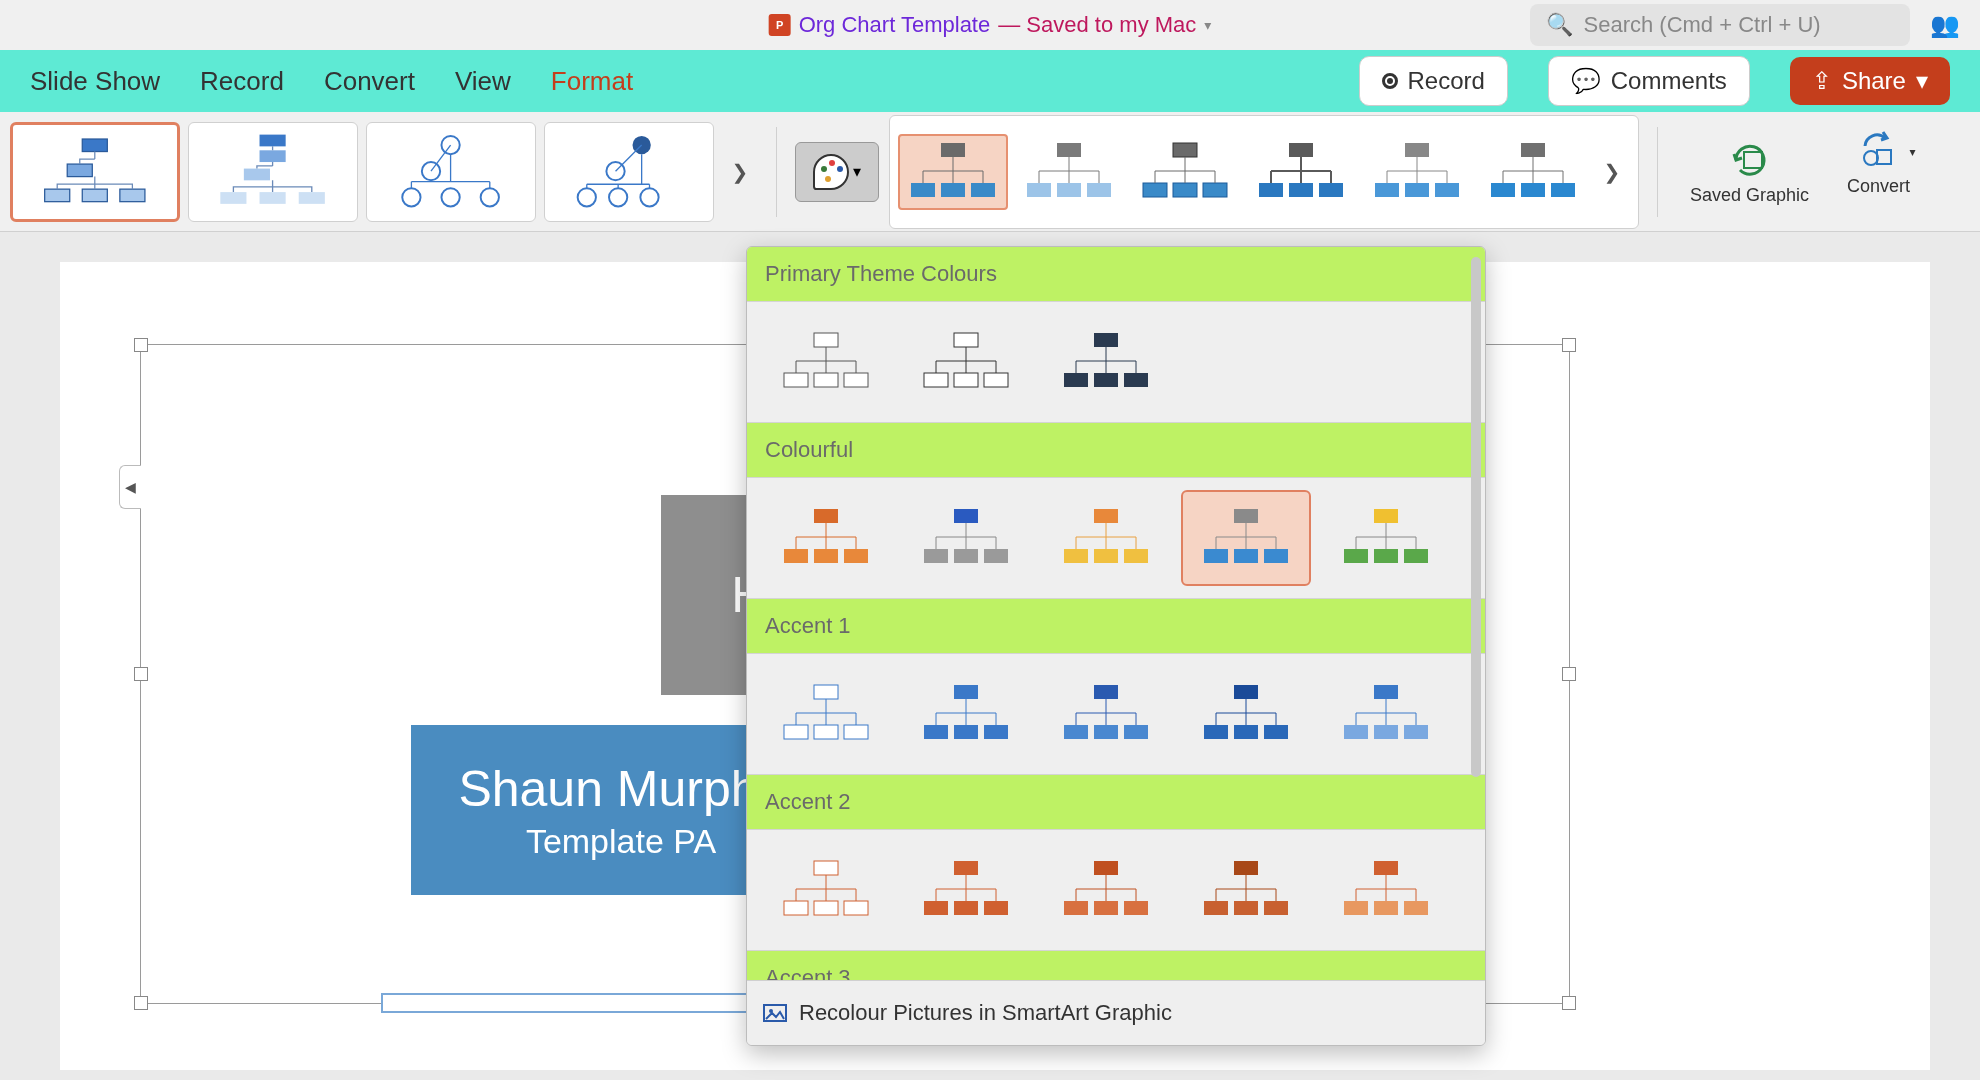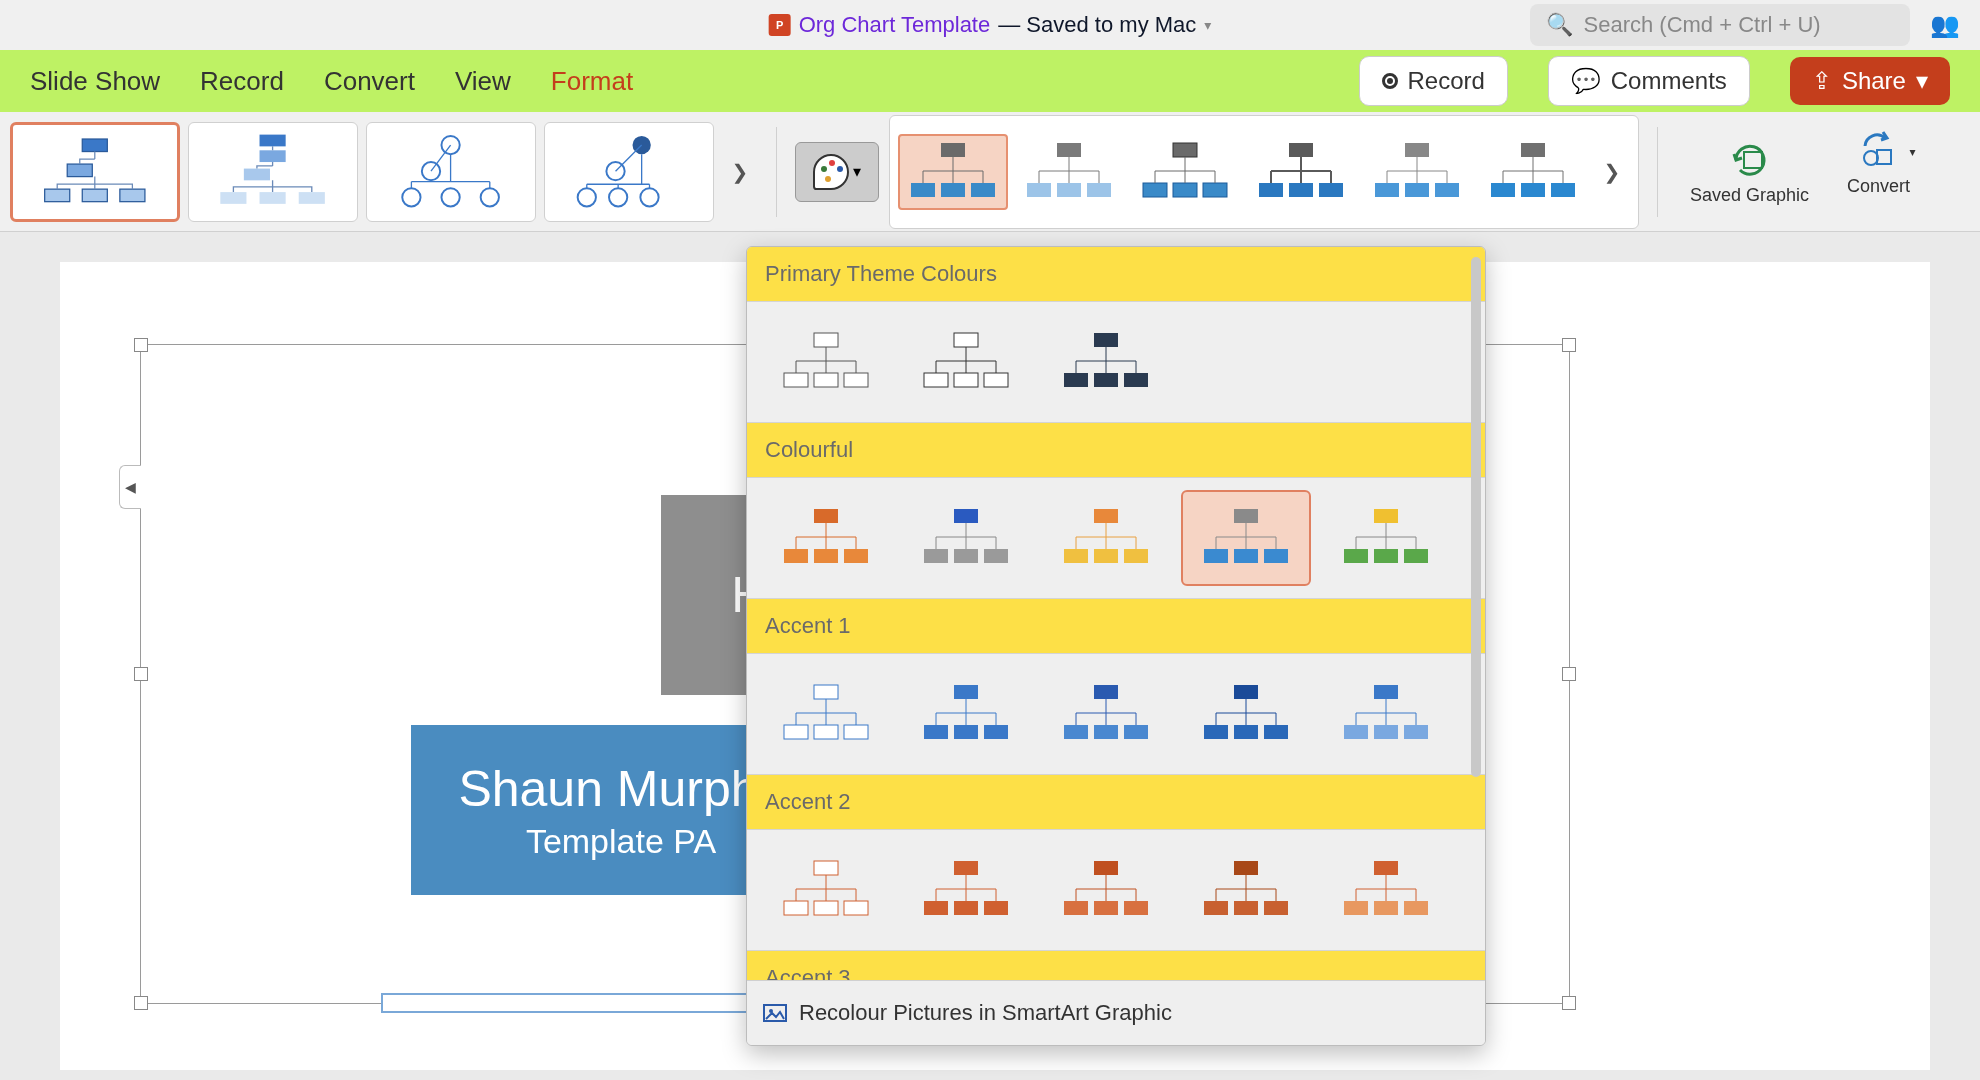--- a/index.html
+++ b/index.html
@@ -3,28 +3,28 @@
 <meta charset="utf-8">
 <style>
 * { margin:0; padding:0; box-sizing:border-box; font-family:-apple-system,BlinkMacSystemFont,"Segoe UI",sans-serif; }
 body { background:#f5f5f5; width:1980px; height:1080px; overflow:hidden; position:relative; }
 
 
 .titlebar { height:50px; display:flex; align-items:center; padding:0 20px; background:#f0f0f0; position:relative; }
 .titlebar-center { position:absolute; left:50%; transform:translateX(-50%); display:flex; align-items:center; gap:8px; color:#5a5a5a; font-size:22px; }
 .titlebar-center .doc-icon { width:22px; height:22px; background:#d04424; border-radius:3px; display:inline-flex; align-items:center; justify-content:center; color:#fff; font-size:11px; font-weight:bold; }
 .titlebar-center .filename { color:#6d28d9; }
-.titlebar-center .saved { color:#0f172a; }
+.titlebar-center .saved { color:#be185d; }
 .titlebar-center .chev { color:#888; font-size:14px; }
 .titlebar-right { margin-left:auto; display:flex; align-items:center; gap:20px; }
 .search-box { display:flex; align-items:center; gap:10px; background:#e3e3e3; border-radius:8px; padding:8px 16px; width:380px; color:#888; font-size:22px; }
 .collab-icon { font-size:24px; color:#888; }
 
 
-.tabs-row { height:62px; display:flex; align-items:center; padding:0 30px; background:#bef264; gap:40px; }
+.tabs-row { height:62px; display:flex; align-items:center; padding:0 30px; background:#5eead4; gap:40px; }
 .tab { font-size:26px; color:#333; cursor:pointer; padding:8px 0; }
 .tab.active { color:#c43e1c; border-bottom:4px solid #c43e1c; font-weight:500; }
 .tab.accent { color:#c43e1c; }
 .tabs-spacer { flex:1; }
 .pill-btn { display:flex; align-items:center; gap:10px; background:#fff; border:1px solid #ccc; border-radius:10px; padding:10px 22px; font-size:24px; color:#333; cursor:pointer; }
 .pill-btn .dot { width:16px; height:16px; border:3px solid #333; border-radius:50%; display:inline-block; position:relative; }
 .pill-btn .dot::after { content:''; width:6px; height:6px; background:#333; border-radius:50%; position:absolute; top:50%; left:50%; transform:translate(-50%,-50%); }
 .share-btn { display:flex; align-items:center; gap:10px; background:#c43e1c; color:#fff; border-radius:10px; padding:10px 22px; font-size:24px; cursor:pointer; }
 
 
@@ -62,21 +62,21 @@
 
 .org-box { position:absolute; display:flex; flex-direction:column; align-items:center; justify-content:center; color:#fff; }
 .box-ceo { left:520px; top:150px; width:260px; height:200px; background:#8e8e8e; font-size:50px; }
 .box-pa  { left:270px; top:380px; width:420px; height:170px; background:#4a8cc0; font-size:50px; }
 .box-pa .subtitle { font-size:34px; margin-top:4px; }
 .box-dir { left:240px; bottom:-10px; width:480px; height:20px; border:2px solid #7aa8d8; background:#fff; }
 
 
 .color-panel { position:absolute; left:746px; top:246px; width:740px; height:800px; background:#efefef; border:1px solid #bcbcbc; border-radius:6px; box-shadow:0 8px 24px rgba(0,0,0,.25); z-index:50; display:flex; flex-direction:column; overflow:hidden; }
 .color-panel-inner { flex:1; overflow-y:auto; }
-.color-section-header { padding:14px 18px; font-size:22px; color:#6a6a6a; background:#fde047; border-top:1px solid #d4d4d4; border-bottom:1px solid #d4d4d4; }
+.color-section-header { padding:14px 18px; font-size:22px; color:#6a6a6a; background:#bef264; border-top:1px solid #d4d4d4; border-bottom:1px solid #d4d4d4; }
 .color-section-header:first-child { border-top:none; }
 .color-grid { display:flex; flex-wrap:wrap; gap:10px; padding:12px 14px; }
 .color-swatch { width:130px; height:96px; display:flex; align-items:center; justify-content:center; border-radius:6px; cursor:pointer; }
 .color-swatch.selected { background:#f6d4c4; border:2px solid #e08060; }
 .panel-scrollbar { position:absolute; right:4px; top:10px; width:10px; height:520px; background:#c8c8c8; border-radius:5px; }
 .panel-footer { padding:18px 14px; border-top:1px solid #d0d0d0; display:flex; align-items:center; gap:10px; font-size:22px; color:#333; cursor:pointer; background:#efefef; }
 
 
 .mini-org { width:100px; height:70px; }
 

